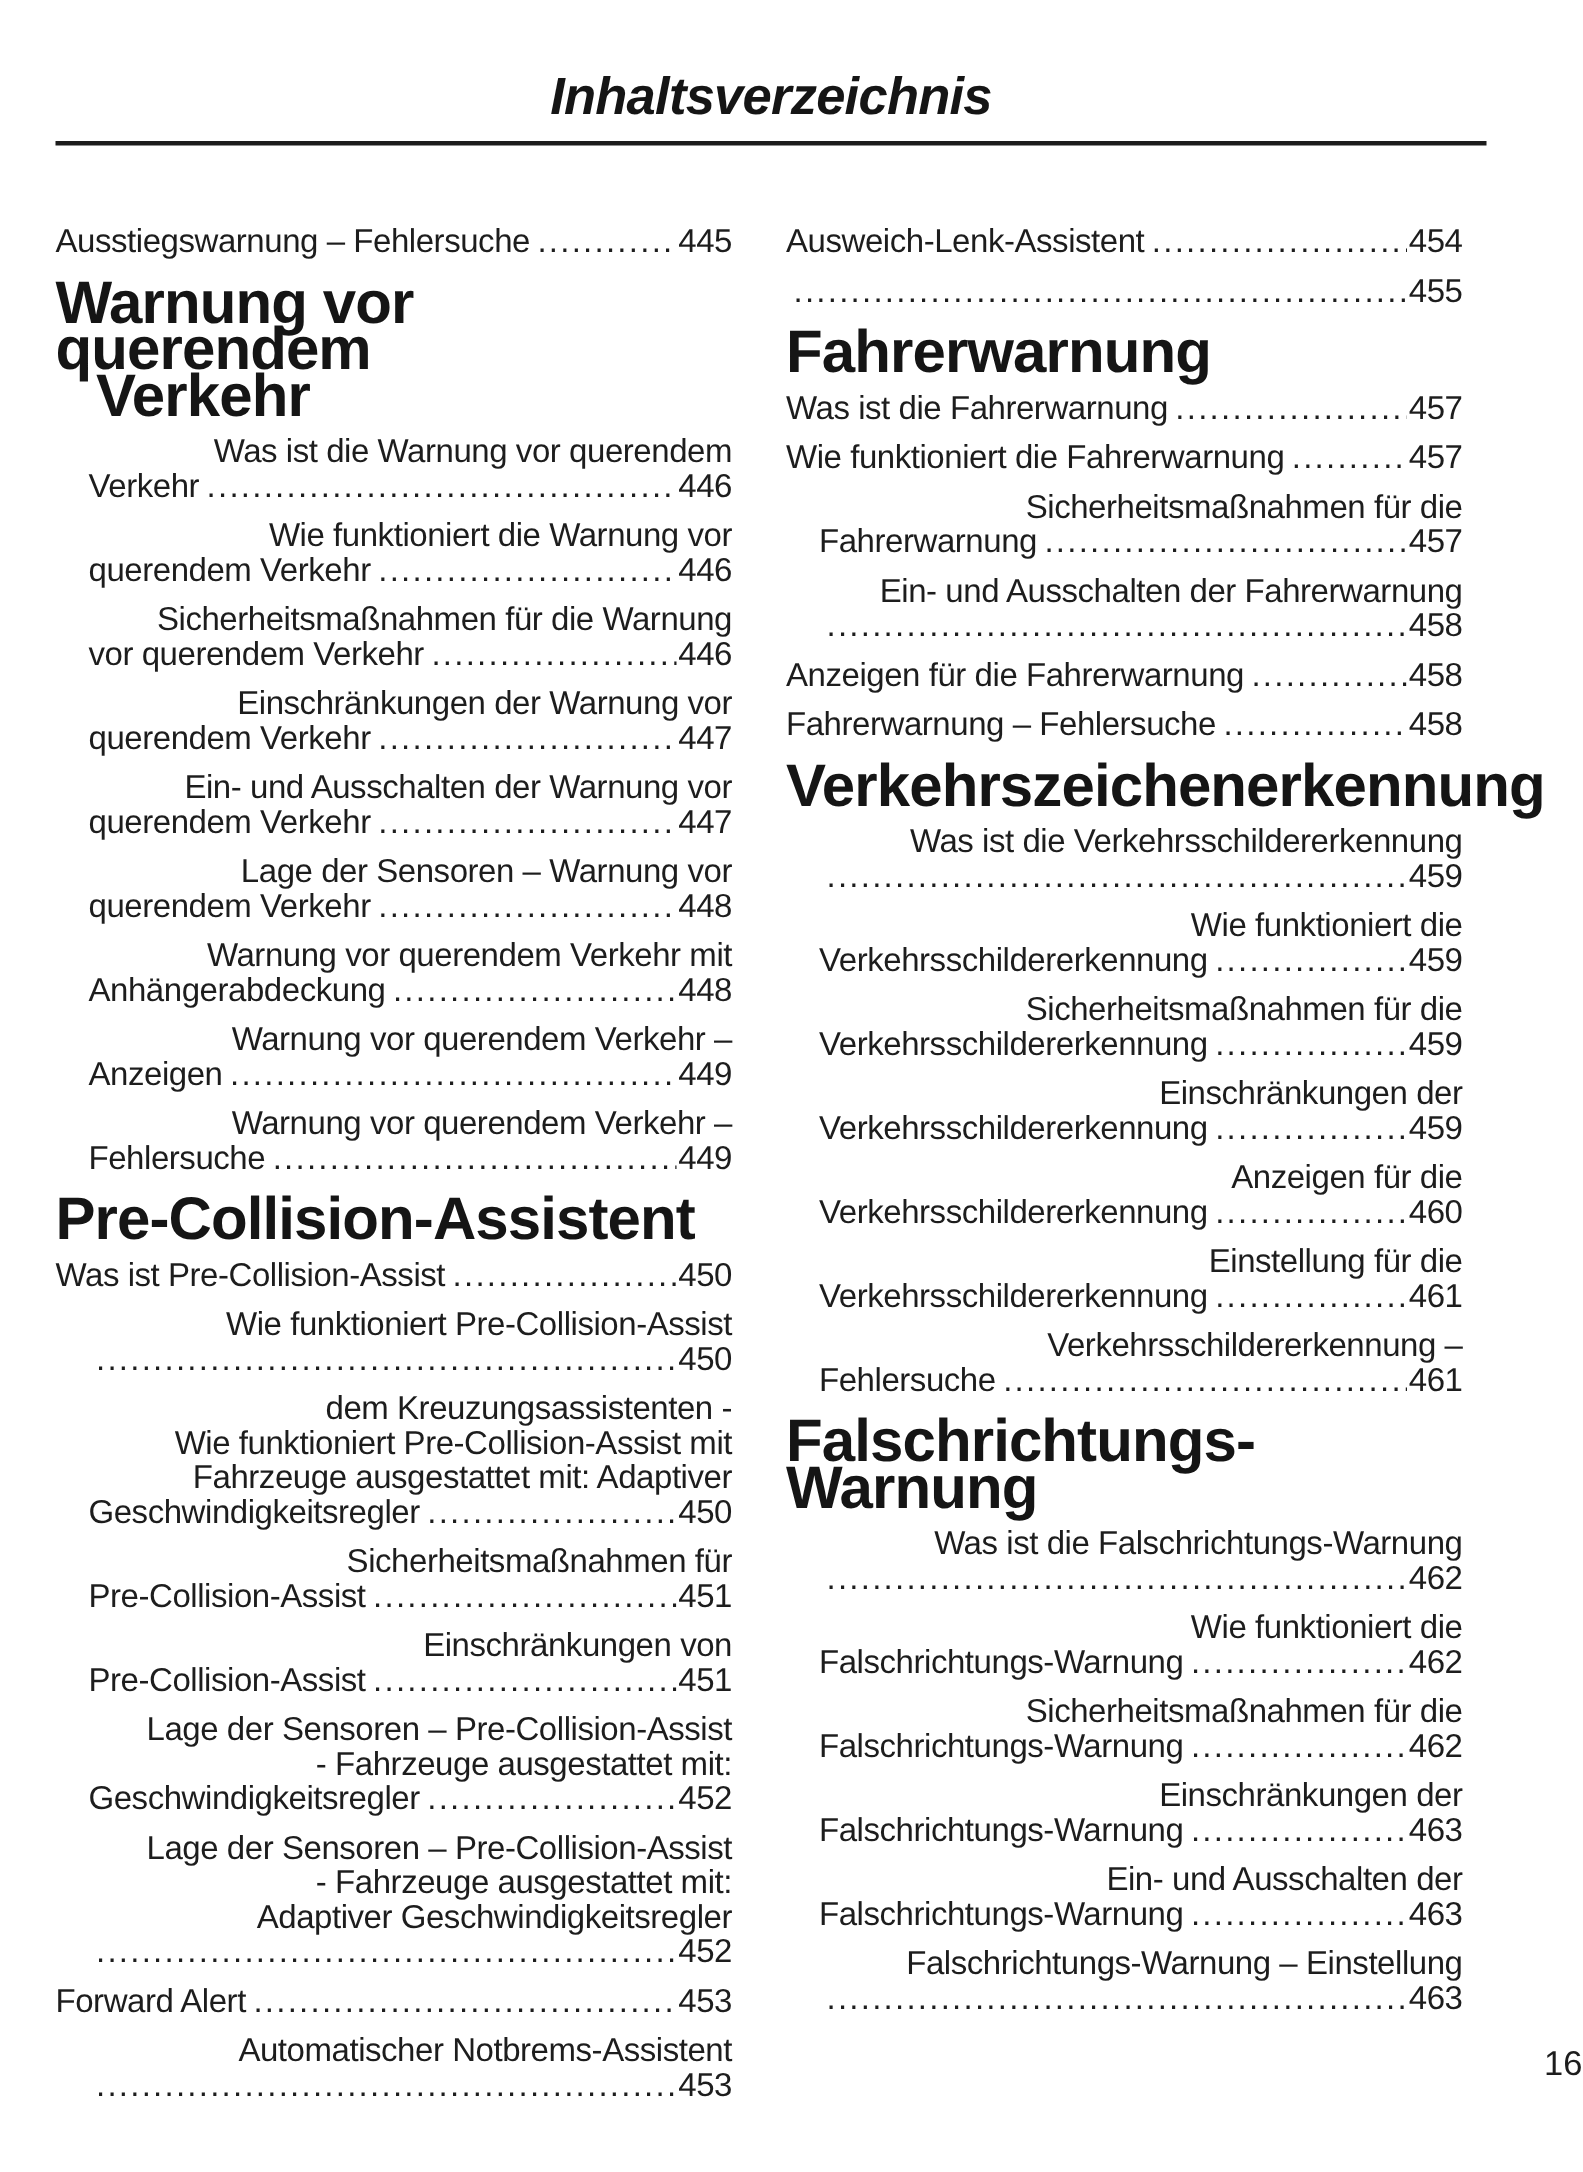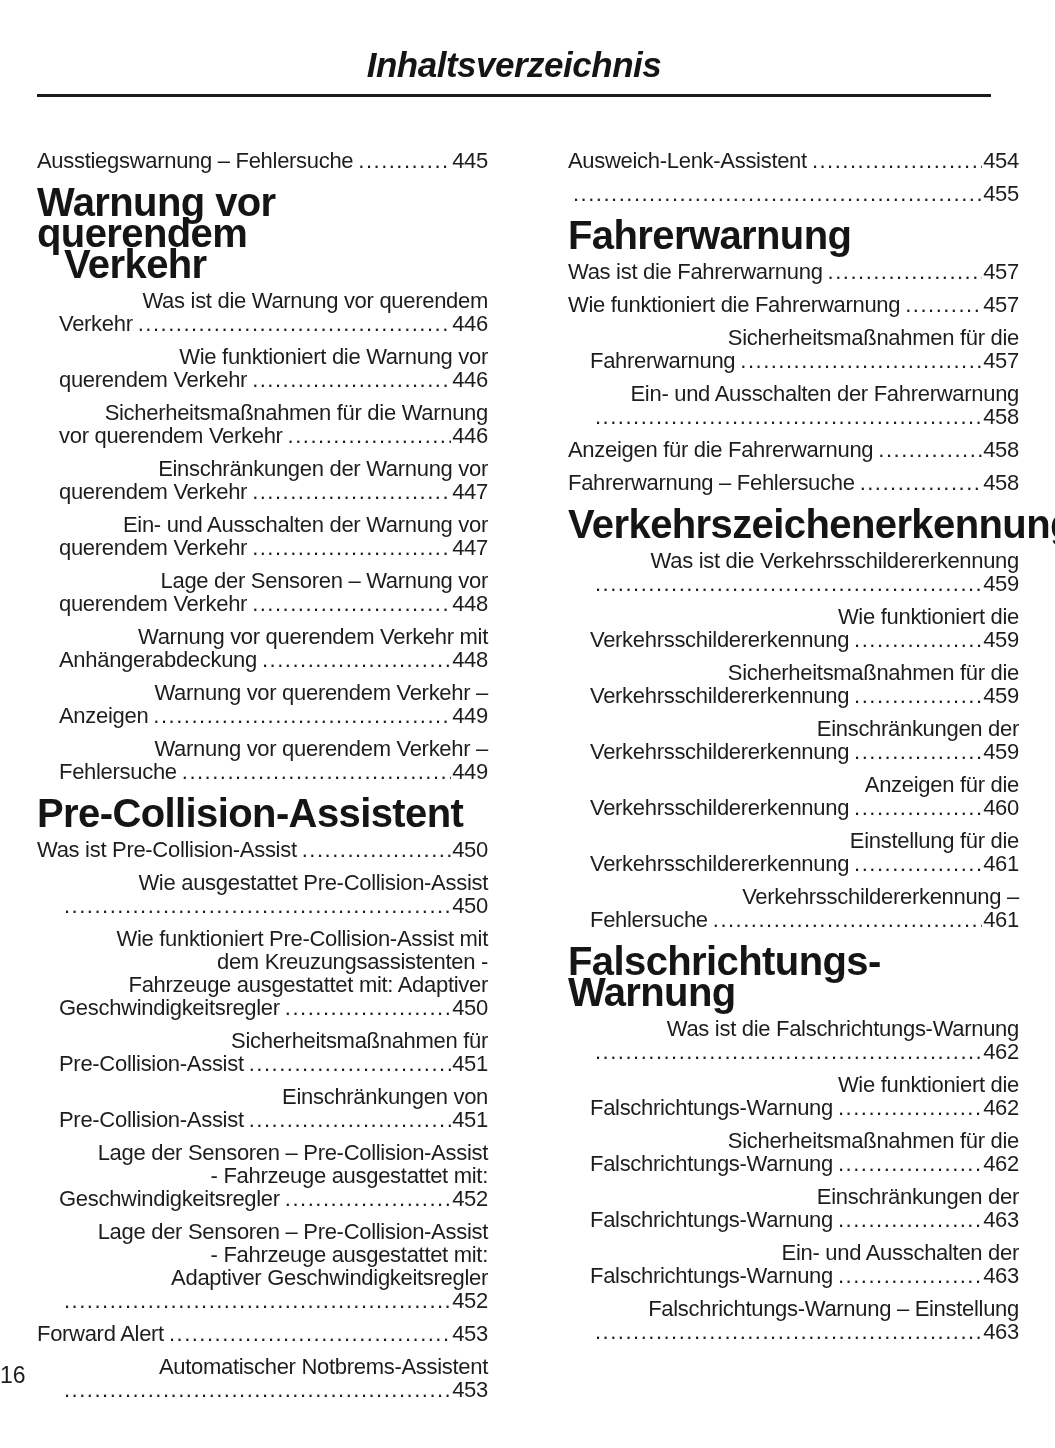--- a/index.html
+++ b/index.html
@@ -28,21 +28,21 @@
     color: #151515;
     font-style: italic;
   }
   .rule {
     border: none;
     border-top: 3px solid #1c1c1c;
     margin: 10px 0 0 0;
   }
   .columns {
     display: flex;
-    gap: 80px;
+    gap: 36px;
     margin-top: 52px;
     align-items: flex-start;
   }
   .col {
     flex: 0 0 451px;
     width: 451px;
   }
   .toc-heading {
     font-size: 40px;
     line-height: 31px;
@@ -72,21 +72,21 @@
   }
   .dots::before {
     content: "..........................................................................................................................";
   }
   .pagenum { flex: 0 0 auto; }
   .footer-num {
     position: absolute;
     left: 0;
     top: 1362px;
     width: 1055px;
-    text-align: left;
+    text-align: right;
     font-size: 23px;
     color: #1d1d1d;
   }
 </style>
 </head>
 <body>
 
 <div class="content">
   <h1 class="doc-title">Inhaltsverzeichnis</h1>
   <hr class="rule">
@@ -179,30 +179,30 @@
           <div class="hline">Pre-Collision-Assistent</div>
         </div>
         <div class="toc-entry">
           <div class="lastline">
             <span class="ltext">Was ist Pre-Collision-Assist</span>
             <span class="dots"></span>
             <span class="pagenum">450</span>
           </div>
         </div>
         <div class="toc-entry">
-          <div class="line">Wie ausgestattet Pre-Collision-Assist</div>
+          <div class="line">Wie funktioniert Pre-Collision-Assist</div>
           <div class="lastline cont">
             <span class="ltext"></span>
             <span class="dots"></span>
             <span class="pagenum">450</span>
           </div>
         </div>
         <div class="toc-entry">
+          <div class="line cont">dem Kreuzungsassistenten -</div>
           <div class="line">Wie funktioniert Pre-Collision-Assist mit</div>
-          <div class="line cont">dem Kreuzungsassistenten -</div>
           <div class="line cont">Fahrzeuge ausgestattet mit: Adaptiver</div>
           <div class="lastline cont">
             <span class="ltext">Geschwindigkeitsregler</span>
             <span class="dots"></span>
             <span class="pagenum">450</span>
           </div>
         </div>
         <div class="toc-entry">
           <div class="line">Sicherheitsmaßnahmen für</div>
           <div class="lastline cont">

